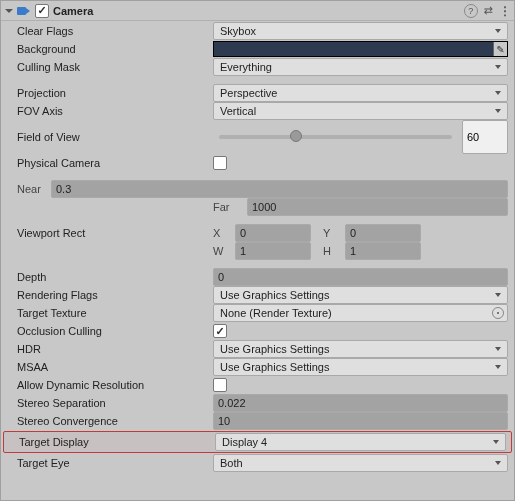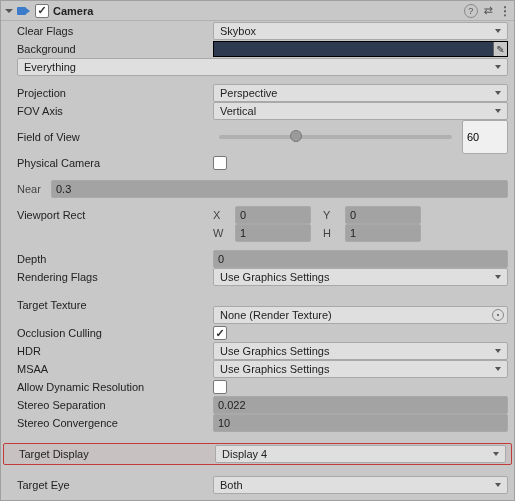--- a/index.html
+++ b/index.html
@@ -81,21 +81,21 @@
   .dropdown::after {
     content: ""; position: absolute; right: 6px; top: 6px;
     width: 0; height: 0;
     border-top: 4px solid #555;
     border-left: 3px solid transparent;
     border-right: 3px solid transparent;
   }
   .objfield {
     flex: 1; height: 18px; background: #dfdfdf; border: 1px solid #a9a9a9;
     border-radius: 2px; display: flex; align-items: center; padding: 0 18px 0 6px;
-    position: relative; cursor: pointer; margin-top: 20px;
+    position: relative; cursor: pointer;
   }
   .objfield .picker {
     position: absolute; right: 3px; top: 2px; width: 12px; height: 12px;
     border: 1px solid #888; border-radius: 50%;
     display: flex; align-items: center; justify-content: center;
   }
   .objfield .picker::after { content: ""; width: 2px; height: 2px; background: #555; border-radius: 50%; }
   .colorfield {
     flex: 1; height: 16px; border: 1px solid #000;
     background: #2e3a50;
@@ -124,21 +124,21 @@
   }
   .slider-val {
     width: 46px; height: 18px; padding: 16px 4px; background: #f0f0f0;
     border: 1px solid #a9a9a9; border-radius: 2px; font: inherit; text-align: left;
   }
   .highlight {
     border: 1px solid #c23b3b;
     border-radius: 2px;
     background: rgba(200,120,120,0.08);
     padding: 1px 5px 1px 15px;
-    margin: 11px 2px;
+    margin: 1px 2px;
   }
 </style>
 </head>
 <body>
 
 <div class="panel">
 
   <div class="header">
     <div class="arrow"></div>
     <div class="cam-icon">
@@ -168,20 +168,21 @@
     <div class="row">
       <div class="label">Background</div>
       <div class="field">
           <div class="colorfield">
             <div class="eyedrop">✎</div>
           </div>
         </div>
     </div>
 
     <div class="row">
+      <div class="label">Culling Mask</div>
       <div class="field">
           <div class="dropdown">
             <span>Everything</span>
           </div>
         </div>
     </div>
 
     <div class="row gap">
       <div class="label">Projection</div>
       <div class="field">
@@ -214,20 +215,27 @@
       <div class="label">Physical Camera</div>
       <div class="field">
           <div class="chk"></div>
         </div>
     </div>
 
     <div class="row gap">
       <div class="field">
         <span class="sublabel">Near</span>
         <input class="num" value="0.3" style="">
+      </div>
+    </div>
+    <div class="row">
+      <div class="label"></div>
+      <div class="field">
+        <span class="sublabel">Far</span>
+        <input class="num" value="1000" style="">
       </div>
     </div>
 
     <div class="row gap">
       <div class="label">Viewport Rect</div>
       <div class="field">
         <span class="sublabel tight">X</span>
         <input class="num" style="max-width: 76px;" value="0">
         <span class="sublabel tight" style="margin-left:8px">Y</span>
         <input class="num" style="max-width: 76px;" value="0">

